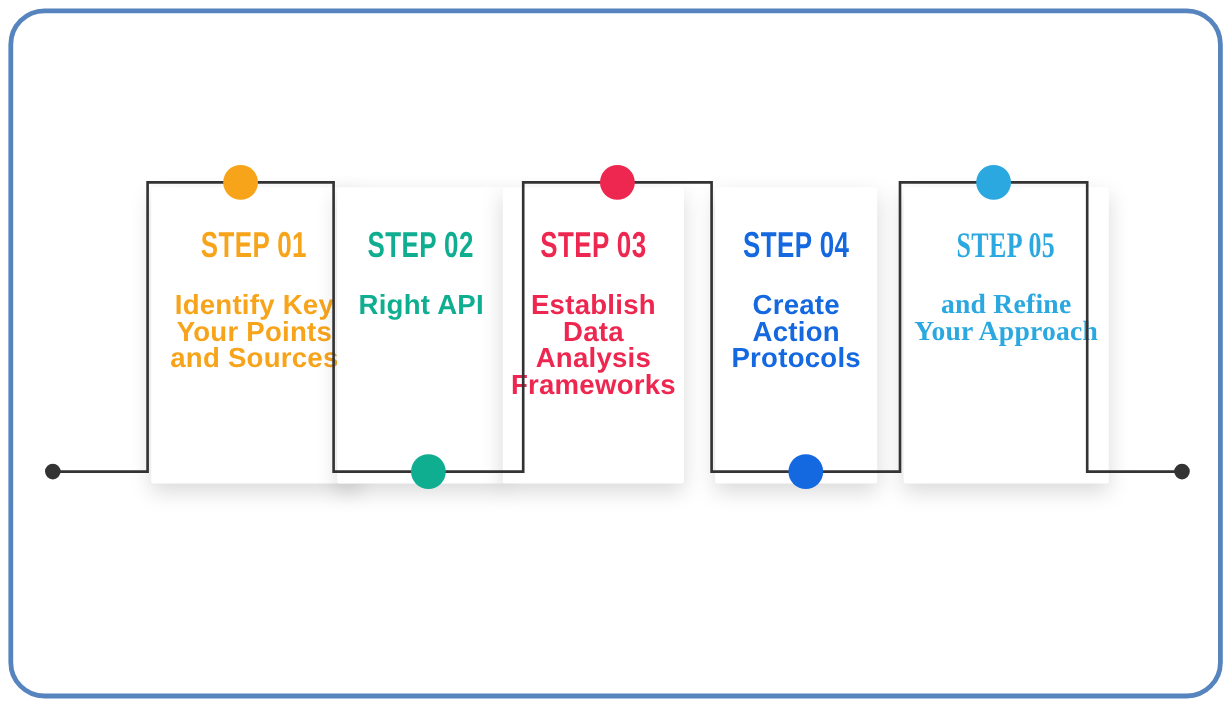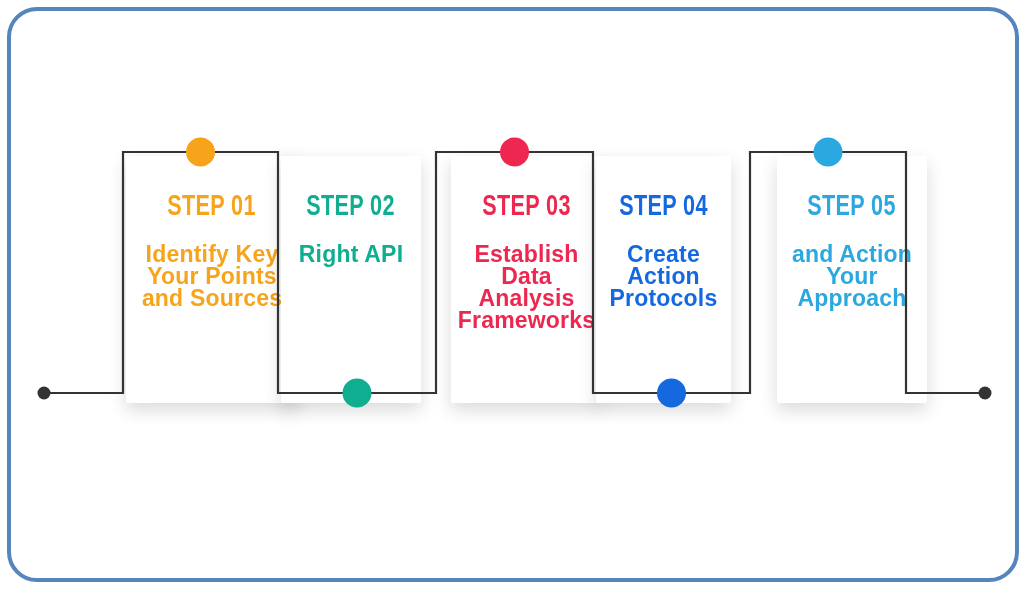--- a/index.html
+++ b/index.html
@@ -23,23 +23,23 @@
     top: 156px;
     height: 247px;
     background: #ffffff;
     box-shadow: 0 7px 18px rgba(0,0,0,0.15);
     border-radius: 2px;
     text-align: center;
     z-index: 1;
   }
   .card.c1 { left: 126px; width: 172px; }
   .card.c2 { left: 281px; width: 140px; }
-  .card.c3 { left: 451px; width: 151px; }
+  .card.c3 { left: 419px; width: 151px; }
   .card.c4 { left: 596px; width: 135px; }
-  .card.c5 { left: 777px; width: 150px; }
+  .card.c5 { left: 753px; width: 171px; font-family: Liberation Serif, serif; }
   .step-label {
     display: inline-block;
     margin-top: 32px;
     font-size: 30px;
     font-weight: 700;
     letter-spacing: 0.5px;
     transform: scaleX(0.72);
     transform-origin: center;
     white-space: nowrap;
   }
@@ -95,21 +95,21 @@
     <div class="step-desc" style="color: rgb(20, 104, 224);">
       <span>Create</span>
       <span>Action</span>
       <span>Protocols</span>
     </div>
   </div>
 
   <div class="card c5">
     <div class="step-label" style="color: rgb(42, 168, 223);">STEP 05</div>
     <div class="step-desc" style="color: rgb(42, 168, 223);">
-      <span>and Action</span>
+      <span>and Refine</span>
       <span>Your Approach</span>
     </div>
   </div>
 
   <svg class="connector" width="1026" height="589" viewBox="0 0 1026 589">
     <path d="M 44 393 L 123 393 L 123 152 L 278 152 L 278 393 L 436 393 L 436 152 L 593 152 L 593 393 L 750 393 L 750 152 L 906 152 L 906 393 L 985 393" fill="none" stroke-width="2.2" stroke="#333333"></path>
     <circle cx="44" cy="393" r="6.5" fill="#333333"></circle>
     <circle cx="985" cy="393" r="6.5" fill="#333333"></circle>
     <circle cx="200.5" cy="152" r="14.5" fill="#F7A41B"></circle>
     <circle cx="357" cy="393" r="14.5" fill="#0FAE91"></circle>

